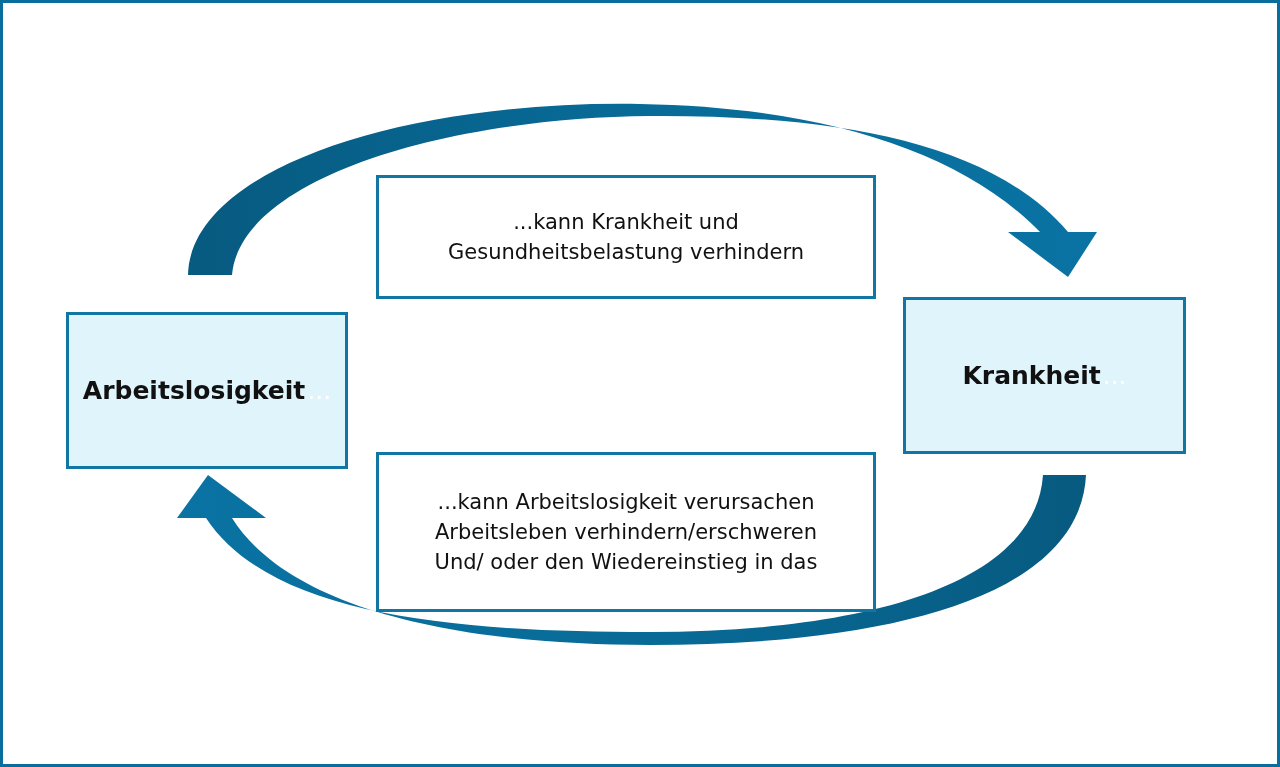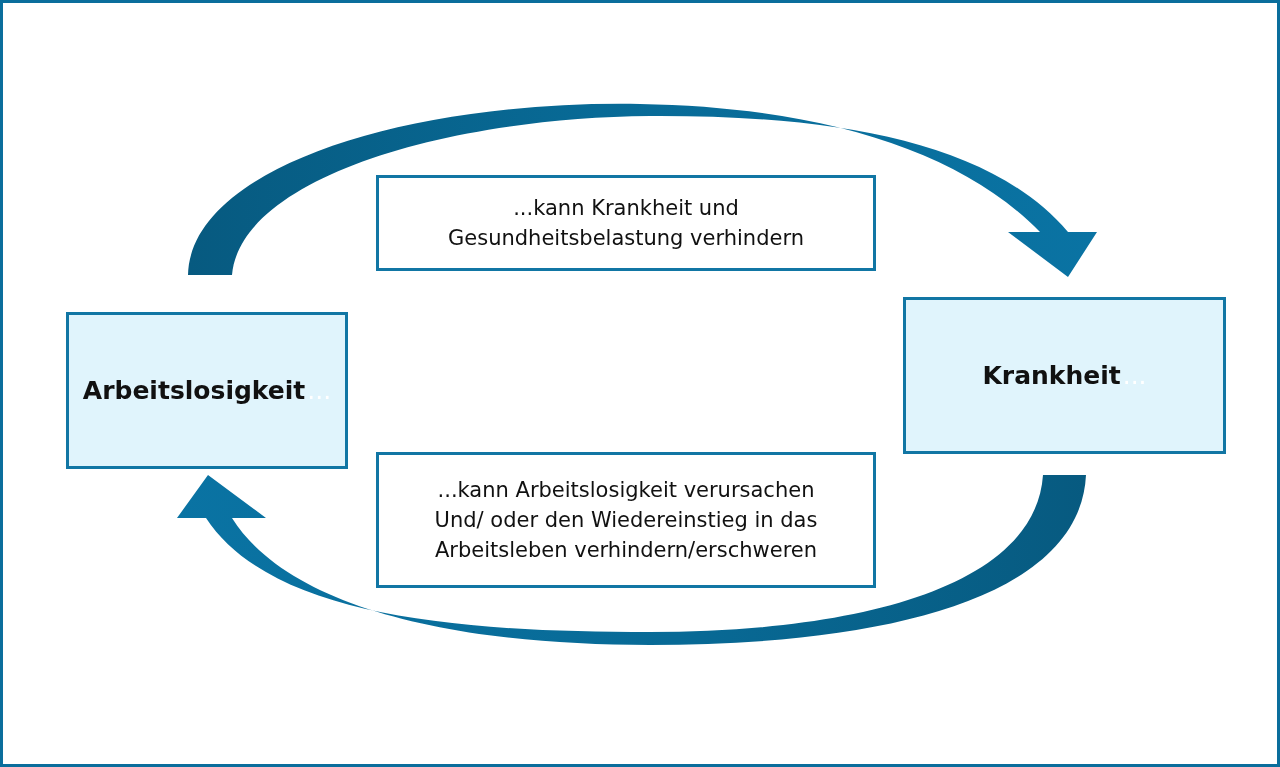--- a/index.html
+++ b/index.html
@@ -70,31 +70,31 @@
          C270,615 450,632 650,632
          C850,632 1035,590 1043,475 Z"></path>
   </g>
 </svg>
 
 <div class="node" style="left:66px; top:312px; width:282px; height:157px;">
   <span>Arbeitslosigkeit</span>
     <span class="dots">...</span>
 </div>
 
-<div class="node" style="left:903px; top:297px; width:323px; height:157px;">
+<div class="node" style="left:903px; top:297px; width:283px; height:157px;">
   <span>Krankheit</span>
     <span class="dots">...</span>
 </div>
 
-<div class="note" style="left:376px; top:175px; width:500px; height:96px;">
+<div class="note" style="left:376px; top:175px; width:500px; height:124px;">
   <div>
     <span class="line">...kann Krankheit und</span>
     <span class="line">Gesundheitsbelastung verhindern</span>
   </div>
 </div>
 
-<div class="note" style="left:376px; top:452px; width:500px; height:136px;text-align:center;">
+<div class="note" style="left:376px; top:452px; width:500px; height:160px;text-align:center;">
   <div>
     <span class="line">...kann Arbeitslosigkeit verursachen</span>
+    <span class="line">Arbeitsleben verhindern/erschweren</span>
     <span class="line">Und/ oder den Wiedereinstieg in das</span>
-    <span class="line">Arbeitsleben verhindern/erschweren</span>
   </div>
 </div>
 
 </body></html>

